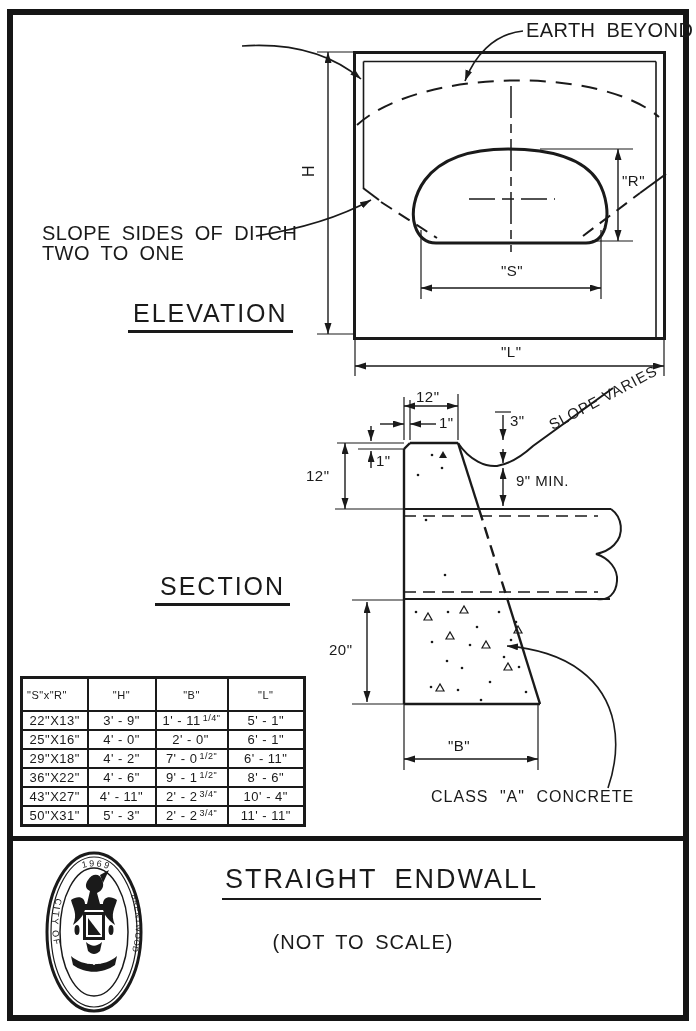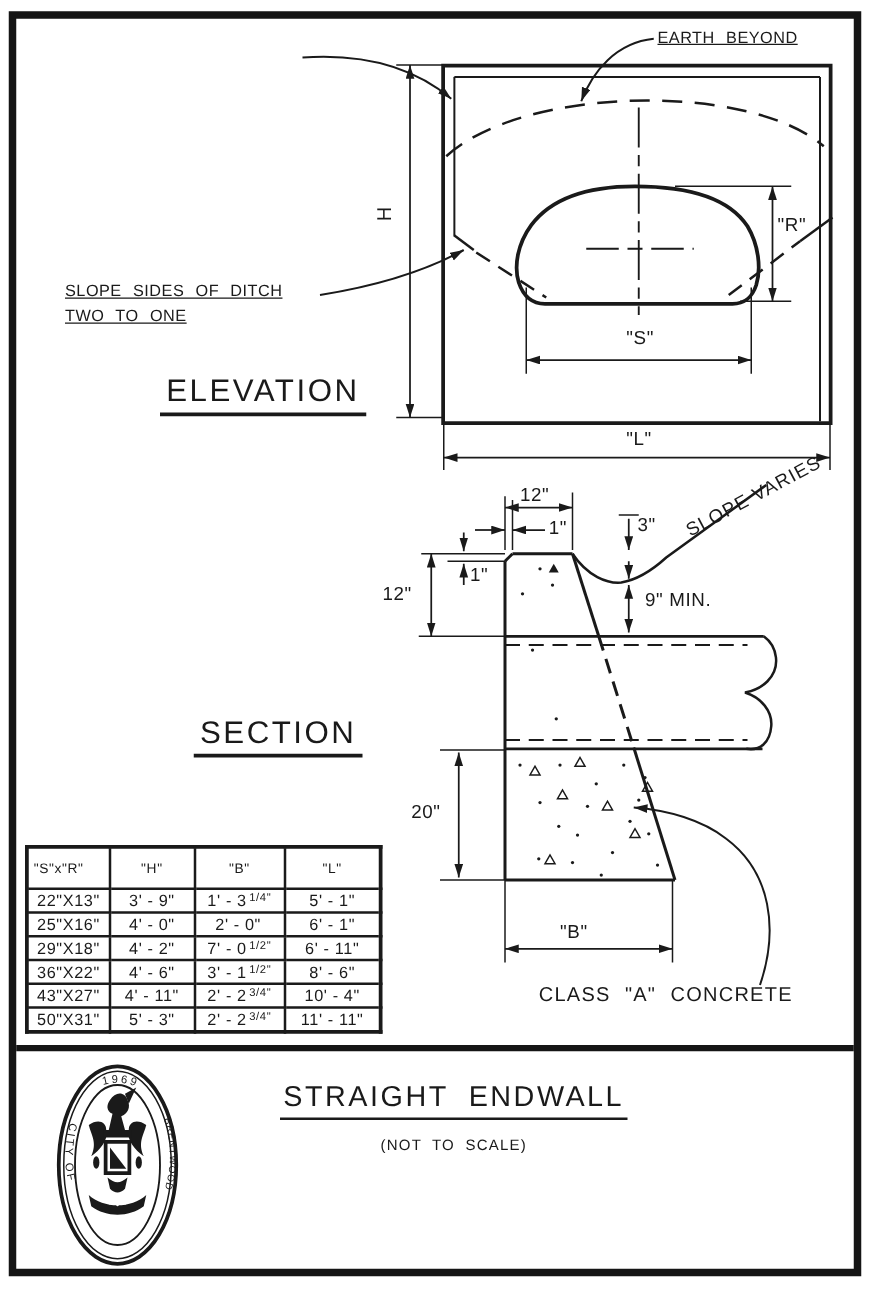--- a/index.html
+++ b/index.html
@@ -3,42 +3,42 @@
 <meta charset="utf-8">
 <style>
   html,body{margin:0;padding:0;background:#fff;}
   .sheet{position:relative;width:696px;height:1031px;background:#fff;
          font-family:"Liberation Sans",sans-serif;color:#1a1a1a;overflow:hidden;}
   .page-border{position:absolute;left:7px;top:9px;width:682px;height:1012px;
                border:6px solid #151515;box-sizing:border-box;}
   .divider{position:absolute;left:13px;top:836px;width:670px;height:5px;background:#151515;}
   svg{position:absolute;}
   .lbl{position:absolute;white-space:pre-line;}
-  .note{font-size:13px;line-height:20px;letter-spacing:.4px;word-spacing:5px;text-decoration:underline;}
+  .note{font-size:20px;line-height:20px;letter-spacing:.4px;word-spacing:5px;}
   .dim{font-size:15px;letter-spacing:.5px;}
   .vtitle{font-size:25px;letter-spacing:2px;border-bottom:3px solid #1a1a1a;
           padding:0 5px 2px 5px;}
   .rot90{transform:rotate(-90deg);transform-origin:center center;}
   .slopevaries{transform:rotate(-28deg);transform-origin:0 0;letter-spacing:1px;}
   .classa{font-size:16px;letter-spacing:1px;word-spacing:6px;}
   
   .dimtable{position:absolute;left:20px;top:676px;border-collapse:collapse;
             table-layout:fixed;background:#fff;}
   .dimtable th,.dimtable td{border:2px solid #1a1a1a;overflow:hidden;}
   .dimtable{border:3px solid #1a1a1a;}
   .dimtable th{height:29px;font-size:11px;font-weight:normal;letter-spacing:.5px;text-align:center;}
   .dimtable th:first-child{text-align:left;padding-left:4px;}
   .dimtable td{height:13px;font-size:13px;text-align:center;letter-spacing:.5px;white-space:nowrap;}
   .sup{font-size:9px;vertical-align:4px;margin-left:2px;}
   
   .titleblock{position:absolute;left:222px;top:864px;width:282px;text-align:center;}
-  .titleline{display:inline-block;font-size:23px;letter-spacing:2px;word-spacing:8px;
-             border-bottom:2.5px solid #1a1a1a;padding:0 3px 3px 3px;margin-bottom:7px;
+  .titleline{display:inline-block;font-size:27px;letter-spacing:2px;word-spacing:8px;
+             border-bottom:2.5px solid #1a1a1a;padding:0 3px 3px 3px;margin-bottom:25px;
              white-space:pre;}
-  .scalenote{font-size:12px;letter-spacing:1px;word-spacing:4px;margin-top:6px;}
+  .scalenote{font-size:20px;letter-spacing:1px;word-spacing:4px;margin-top:6px;}
   .drawline{stroke:#1a1a1a;fill:none;}
   .fillink{fill:#1a1a1a;stroke:none;}
 </style>
 </head>
 <body>
 
 <div class="sheet">
   <div class="page-border"></div>
   <div class="divider"></div>
 
@@ -198,21 +198,21 @@
         <path d="M 482,648 l 8,0 l -4,-7 z"></path>
         <path d="M 514,633 l 8,0 l -4,-7 z"></path>
         <path d="M 436,691 l 8,0 l -4,-7 z"></path>
         <path d="M 504,670 l 8,0 l -4,-7 z"></path>
         <path d="M 460,613 l 8,0 l -4,-7 z"></path>
       </g>
     </g>
   </svg>
 
   <div class="lbl note" style="left:526px;top:20px">EARTH BEYOND</div>
-  <div class="lbl note" style="left:52px;top:223px">SLOPE SIDES OF DITCH
+  <div class="lbl note" style="left:42px;top:223px">SLOPE SIDES OF DITCH
 TWO TO ONE</div>
   <div class="lbl vtitle" style="left:128px;top:299px">ELEVATION</div>
   <div class="lbl vtitle" style="left:155px;top:572px">SECTION</div>
 
   <div class="lbl dim rot90" style="left:303px;top:162px;font-size:16px">H</div>
   <div class="lbl dim" style="left:622px;top:172px">"R"</div>
   <div class="lbl dim" style="left:501px;top:262px">"S"</div>
   <div class="lbl dim" style="left:501px;top:343px">"L"</div>
 
   <div class="lbl dim" style="left:416px;top:388px">12"</div>
@@ -238,39 +238,39 @@
         <th>"S"x"R"</th>
         <th>"H"</th>
         <th>"B"</th>
         <th>"L"</th>
       </tr>
     </thead>
     <tbody>
       <tr>
         <td>22"X13"</td>
         <td>3' - 9"</td>
-        <td><span>1' - 3</span><span class="sup">1/4"</span></td>
+        <td><span>1' - 11</span><span class="sup">1/4"</span></td>
         <td>5' - 1"</td>
       </tr>
       <tr>
         <td>25"X16"</td>
         <td>4' - 0"</td>
         <td><span>2' - 0"</span><span class="sup"></span></td>
         <td>6' - 1"</td>
       </tr>
       <tr>
         <td>29"X18"</td>
         <td>4' - 2"</td>
         <td><span>7' - 0</span><span class="sup">1/2"</span></td>
         <td>6' - 11"</td>
       </tr>
       <tr>
         <td>36"X22"</td>
         <td>4' - 6"</td>
-        <td><span>3' - 1</span><span class="sup">1/2"</span></td>
+        <td><span>9' - 1</span><span class="sup">1/2"</span></td>
         <td>8' - 6"</td>
       </tr>
       <tr>
         <td>43"X27"</td>
         <td>4' - 11"</td>
         <td><span>2' - 2</span><span class="sup">3/4"</span></td>
         <td>10' - 4"</td>
       </tr>
       <tr>
         <td>50"X31"</td>

